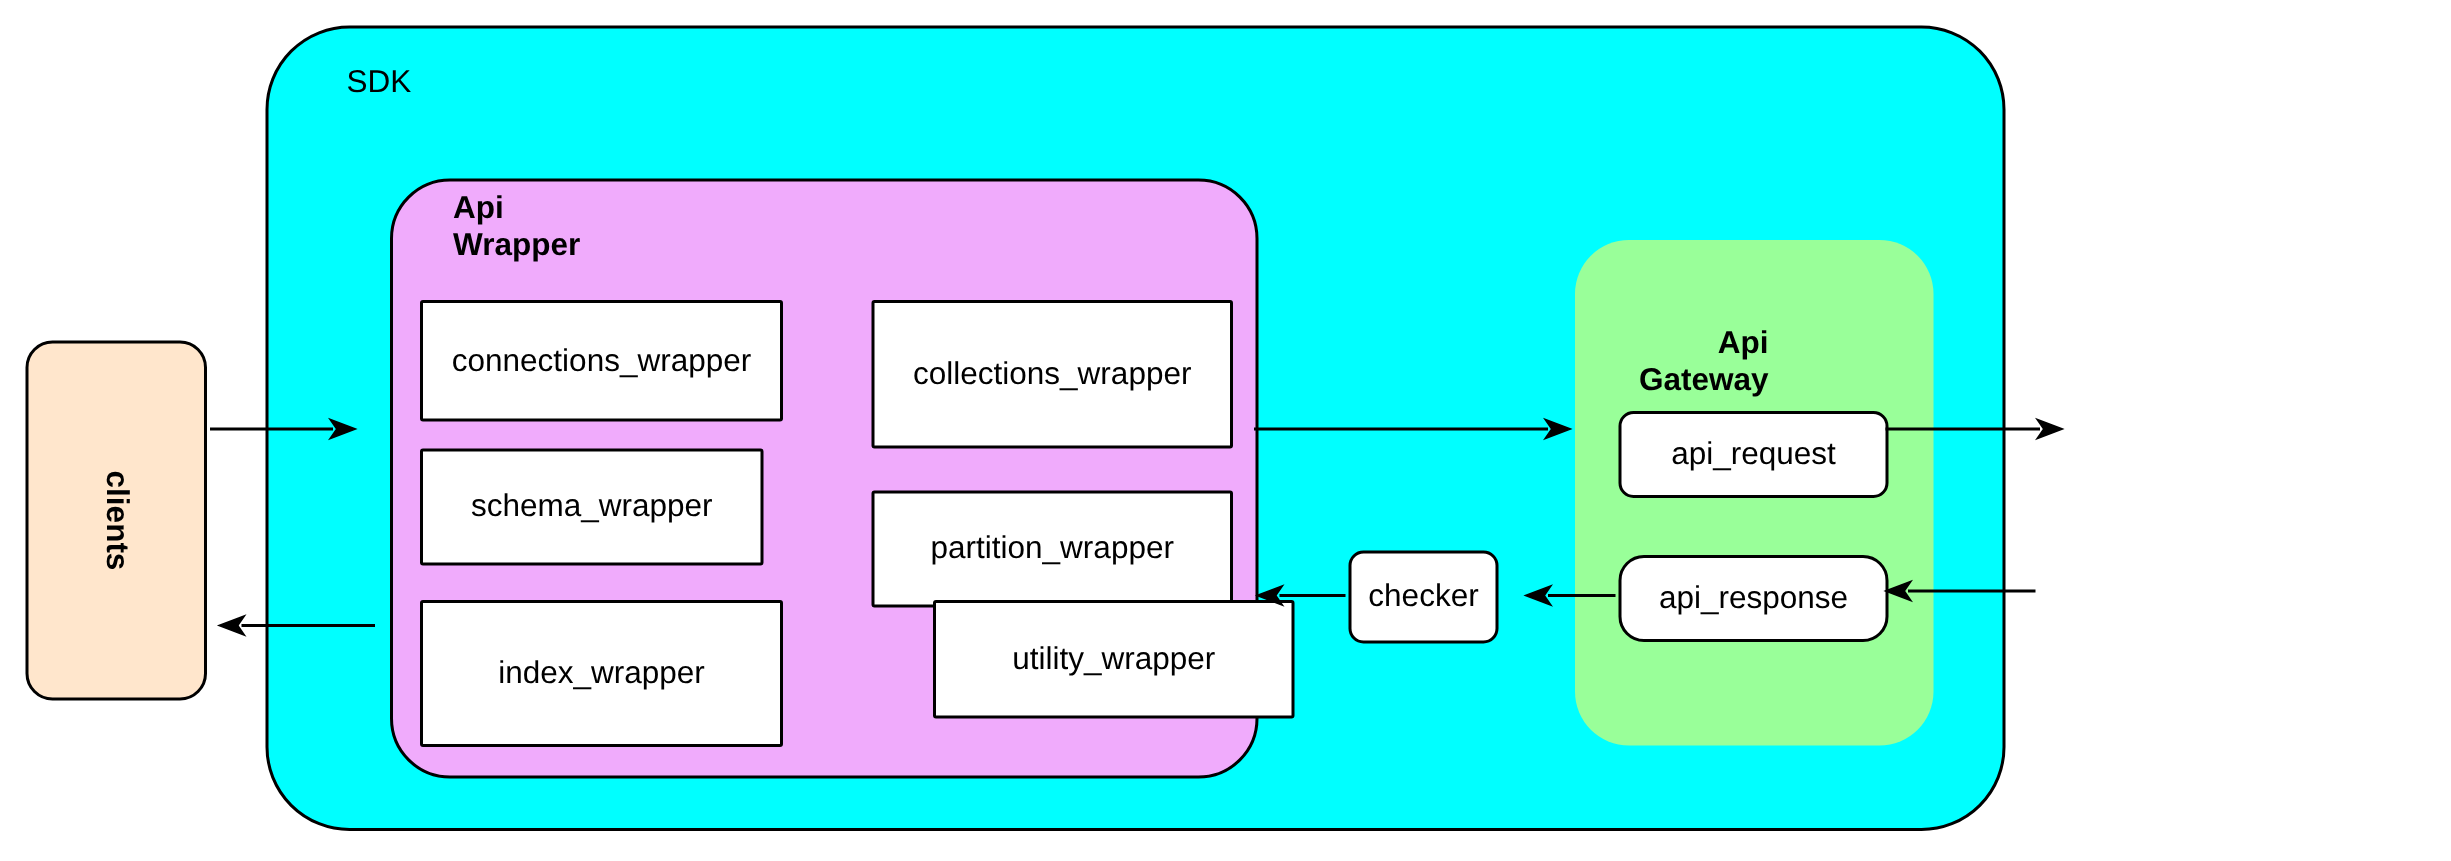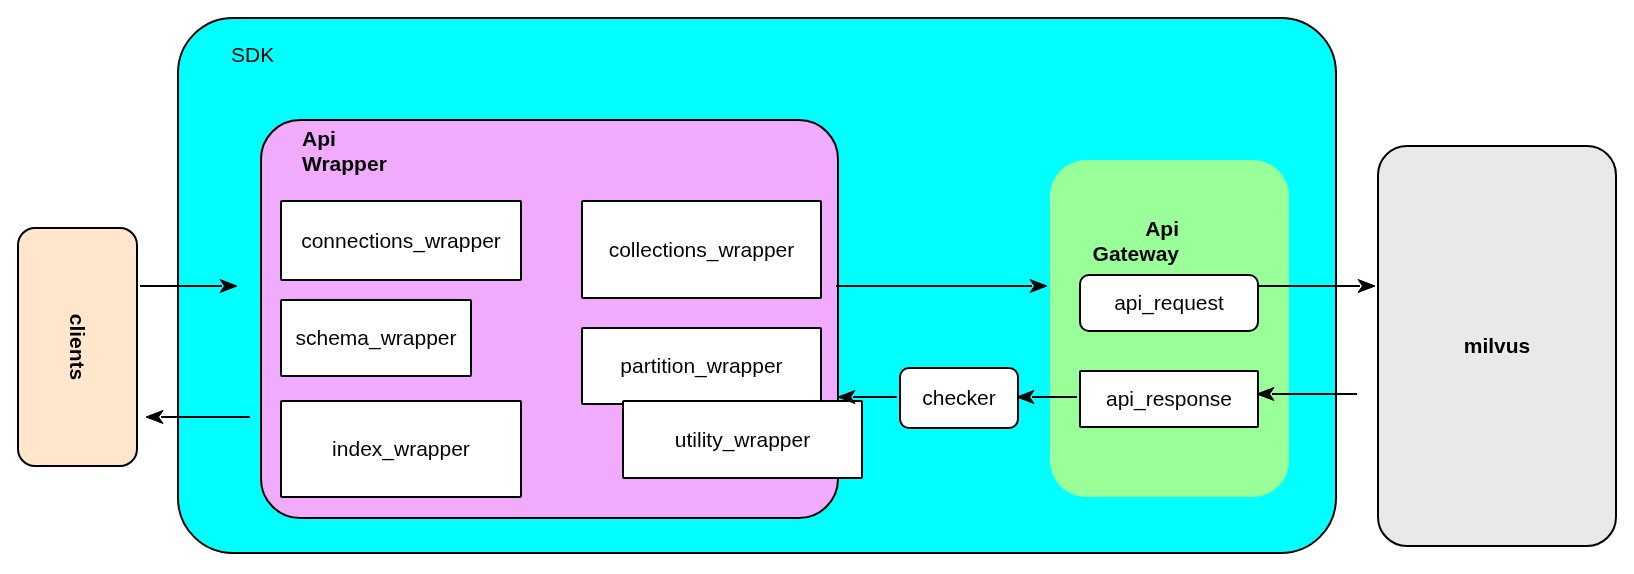--- a/index.html
+++ b/index.html
@@ -63,46 +63,46 @@
     background: #FFFFFF;
     border: 2px solid #000;
     border-radius: 2px;
     display: flex; align-items: center; justify-content: center;
     font-size: 21px;
     white-space: nowrap;
   }
 
   .b-connections { left: 18px;  top: 79px;  width: 242px; height: 81px; }
   .b-collections { left: 319px; top: 79px;  width: 241px; height: 99px; }
-  .b-schema      { left: 18px;  top: 178px; width: 192px; height: 78px; }
+  .b-schema      { left: 18px;  top: 178px; width: 229px; height: 78px; }
   .b-partition   { left: 319px; top: 178px; width: 241px; height: 78px; margin-top: 28px; }
   .b-index       { left: 18px;  top: 279px; width: 242px; height: 98px; }
   .b-utility     { left: 319px; top: 279px; width: 241px; height: 79px; margin-left: 41px; }
 
   
   .checker {
-    left: 720px; top: 348px; width: 120px; height: 62px;
+    left: 720px; top: 348px; width: 100px; height: 62px;
     border-radius: 10px;
   }
 
   
   .api-gateway {
     position: absolute;
     left: 871px; top: 141px; width: 239px; height: 337px;
     background: #99FF99;
     border-radius: 36px;
   }
   .gateway-label {
     position: absolute; left: 9px; top: 12px; width: 120px;
     font-weight: bold; font-size: 21px; line-height: 25px;
     text-align: right;
     margin-top: 44px;
   }
   .b-request  { left: 29px; top: 114px;  width: 180px; height: 58px; border-radius: 10px; }
-  .b-response { left: 29px; top: 210px; width: 180px; height: 58px; border-radius: 2px; }
+  .b-response { left: 29px; top: 210px; width: 180px; height: 58px; border-radius: 17px; }
 
   
   .milvus {
     left: 1377px; top: 145px; width: 240px; height: 402px;
     background: #E9E9E9;
     border-radius: 30px;
     display: flex; align-items: center; justify-content: center;
     font-weight: bold; font-size: 21px;
   }
 
@@ -139,23 +139,20 @@
 
     <div class="wbox checker">checker</div>
 
     <div class="api-gateway">
       <div class="gateway-label">Api Gateway</div>
       <div class="wbox b-request">api_request</div>
       <div class="wbox b-response">api_response</div>
     </div>
   </div>
 
-  <div class="node milvus">
-    <span>milvus</span>
-  </div>
 
   <svg class="arrows" viewBox="0 0 1634 574" xmlns="http://www.w3.org/2000/svg">
 
     <g>
       <line x1="140" y1="286" x2="222" y2="286"></line>
       <polygon points="237,286 220,279.5 224.5,286 220,292.5"></polygon>
     </g>
 
     <g>
       <line x1="836" y1="286" x2="1032" y2="286"></line>

